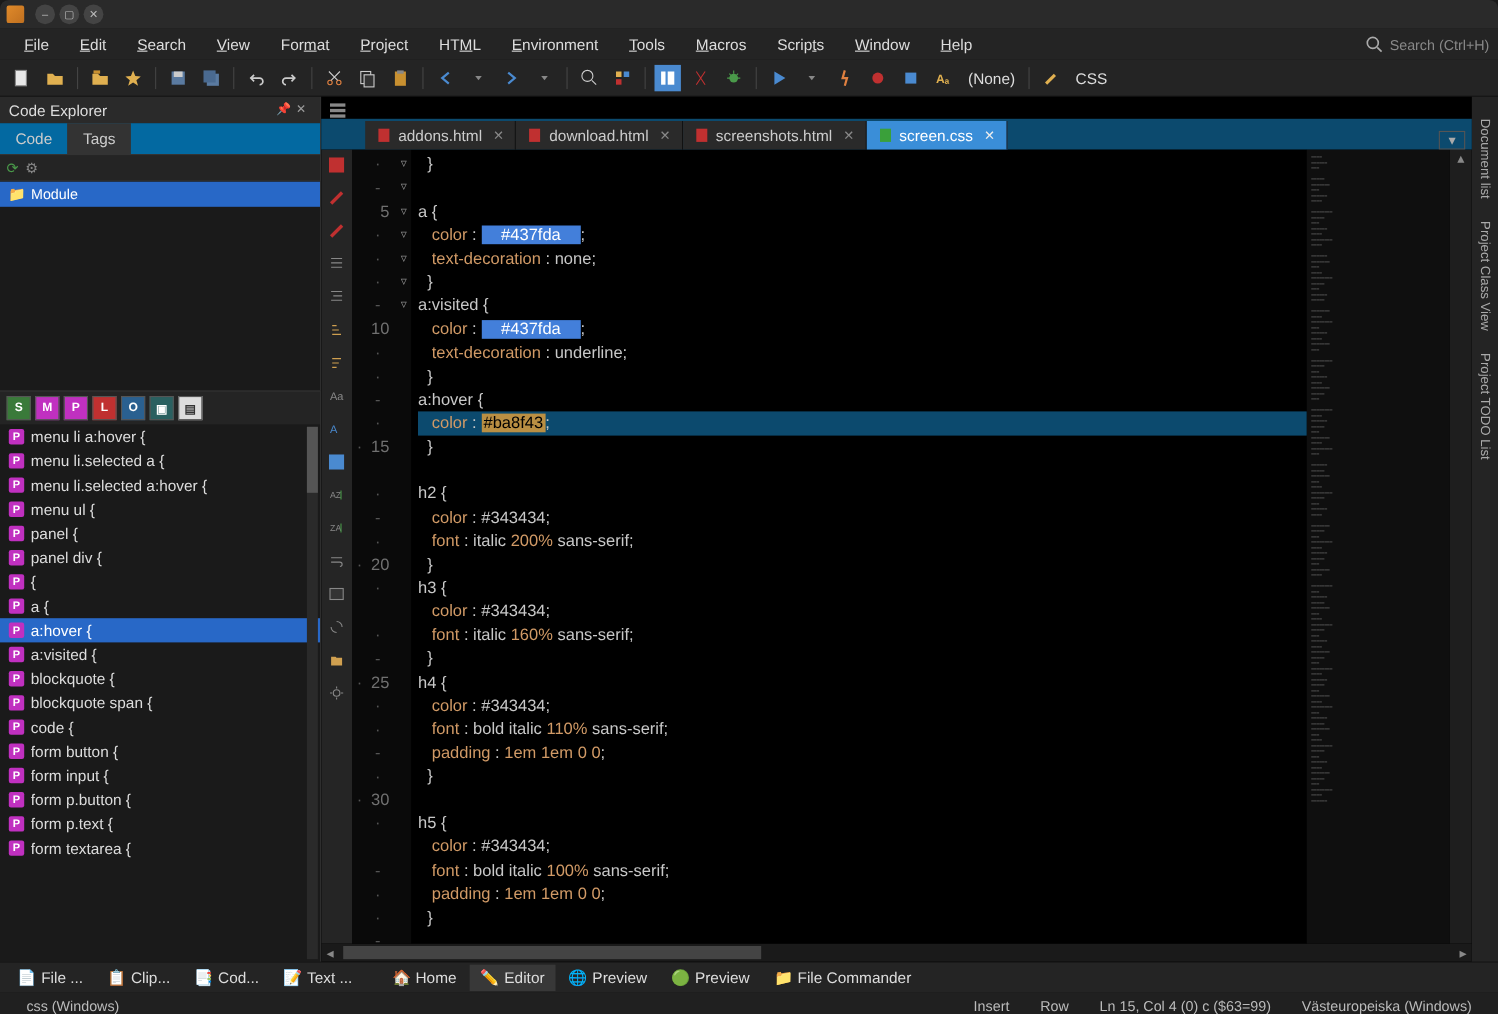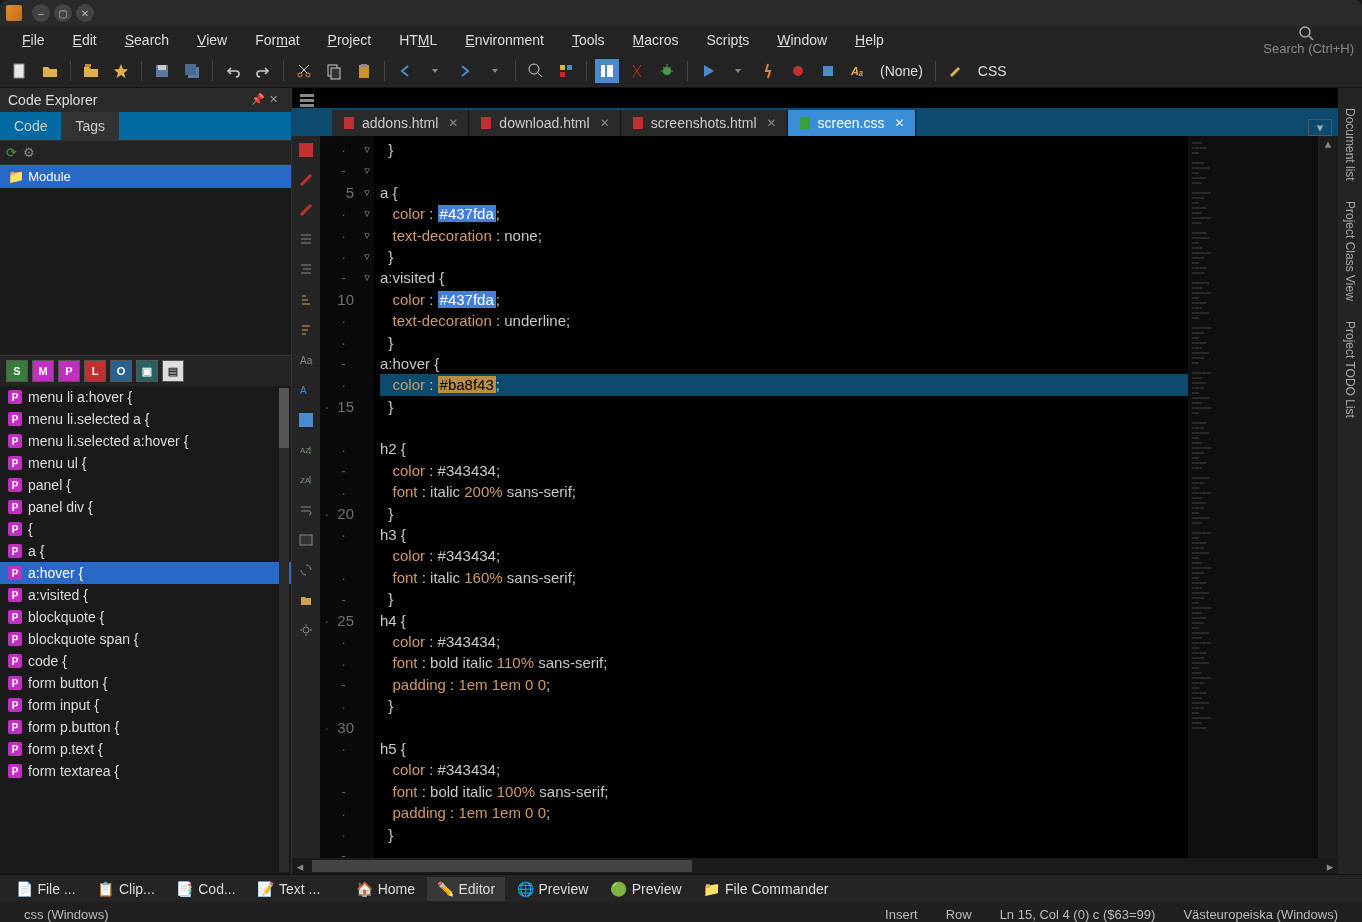--- a/index.html
+++ b/index.html
@@ -8,26 +8,26 @@
 
 .titlebar { background: #2a2a2a; height: 26px; display: flex; align-items: center; padding: 0 6px; border-radius: 8px 8px 0 0; }
 .titlebar .appicon { width: 16px; height: 16px; background: linear-gradient(135deg,#e08a2a,#c07020); margin-right: 6px; border-radius: 2px; }
 .titlebar .title { color: #ddd; font-weight: bold; font-size: 12px; flex: 1; }
 .titlebar .winbtn { width: 18px; height: 18px; border-radius: 50%; background: #444; margin-left: 4px; color: #bbb; font-size: 10px; display: flex; align-items: center; justify-content: center; }
 
 
 .menubar { background: #242424; height: 28px; display: flex; align-items: center; padding: 0 8px; }
 .menubar .mitem { padding: 4px 14px; color: #ddd; cursor: pointer; font-size: 14px; }
 .menubar .mitem u { text-decoration: underline; }
-.menubar .search { margin-left: auto; display: flex; align-items: center; color: #888; flex-direction: column; }
+.menubar .search { margin-left: auto; display: flex; align-items: center; color: #888; }
 .menubar .search svg { margin-right: 6px; }
 
 
 .toolbar { background: #242424; height: 34px; display: flex; align-items: center; padding: 0 8px; gap: 6px; border-bottom: 1px solid #111; }
-.toolbar .tbtn { width: 24px; height: 24px; display: flex; align-items: center; justify-content: center; cursor: pointer; font-style: italic; }
+.toolbar .tbtn { width: 24px; height: 24px; display: flex; align-items: center; justify-content: center; cursor: pointer; }
 .toolbar .tsep { width: 1px; height: 20px; background: #444; margin: 0 2px; }
 .toolbar .tlabel { color: #ddd; font-size: 14px; padding: 0 4px; }
 
 
 .main { display: flex; height: 786px; }
 
 
 .leftpanel { width: 292px; background: #1e1e1e; display: flex; flex-direction: column; border-right: 1px solid #333; }
 .panelheader { background: #2a2a2a; padding: 4px 8px; display: flex; align-items: center; color: #ddd; font-size: 14px; }
 .panelheader .spacer { flex: 1; }
@@ -76,21 +76,21 @@
 .bottombar .bbtn { padding: 4px 10px; display: flex; align-items: center; gap: 4px; cursor: pointer; color: #ddd; font-size: 14px; }
 .bottombar .bbtn.active { background: #383838; }
 
 
 .statusbar { height: 24px; background: #202020; display: flex; align-items: center; padding: 0 10px; color: #bbb; font-size: 13px; }
 .statusbar .scell { padding: 0 14px; }
 .sel { color: #c8c8c8; }
 .prop { color: #d19a66; }
 .val { color: #c8c8c8; }
 .punc { color: #c8c8c8; }
-.hex1 { background: #437fda; color: #fff; padding: 0 2px; }
+.hex1 { background: #437fda; color: #fff; padding: 0 18px; }
 .hex2 { background: #ba8f43; color: #000; padding: 0 2px; }
 .hex3 { color: #c8c8c8; }
 .num { color: #d19a66; }
 .brace { color: #c8c8c8; }
 
 
 .hscroll { height: 16px; background: #1a1a1a; position: relative; }
 .hscroll .thumb { position: absolute; left: 20px; width: 380px; top: 2px; bottom: 2px; background: #444; }
 .hscroll .arr { position: absolute; width: 16px; height: 16px; top: 0; color: #888; display: flex; align-items: center; justify-content: center; cursor: pointer; }
 

